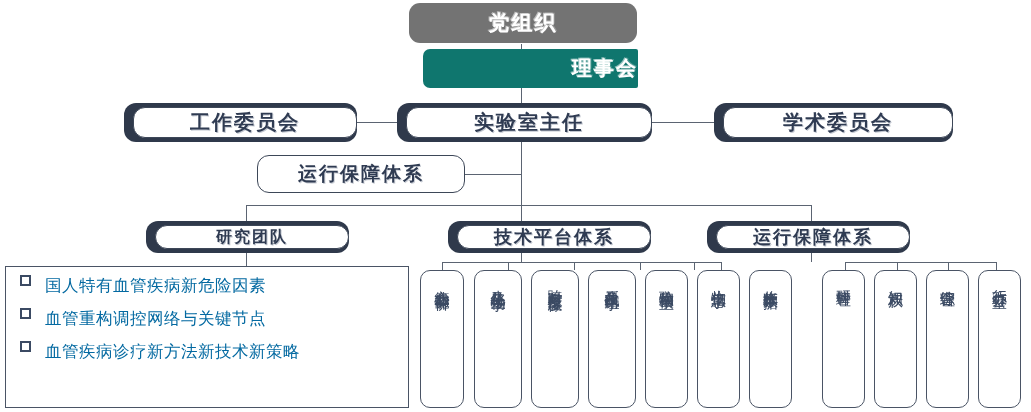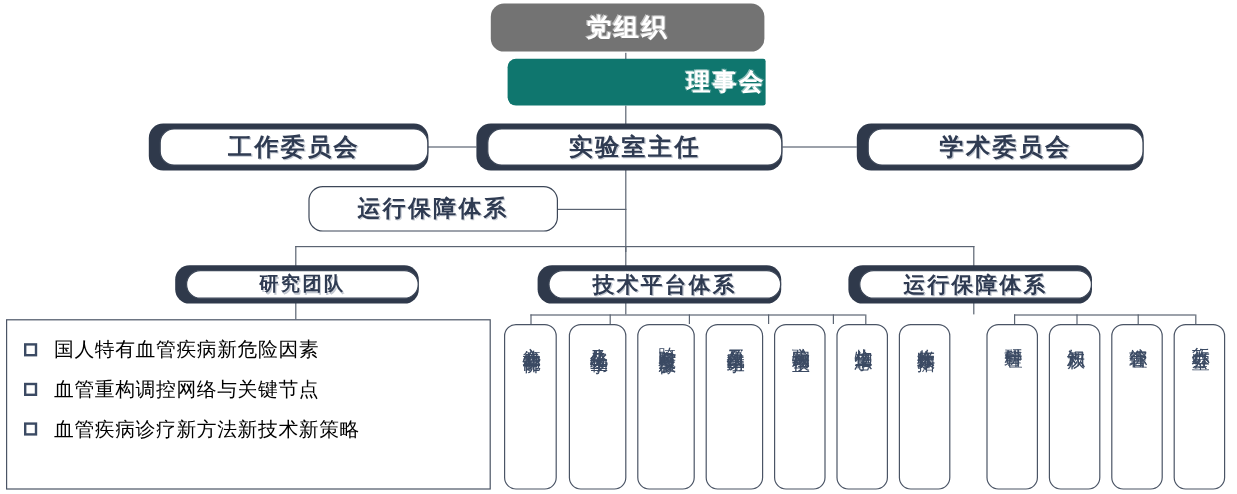--- a/index.html
+++ b/index.html
@@ -94,23 +94,22 @@
   
   .listpanel {
     position: absolute;
     background: #ffffff;
     border: 1.2px solid #4a5465;
     box-sizing: border-box;
     padding: 8px 0 6px 14px;
   }
   .listitem {
     display: flex;
-    align-items: center;
     height: 33px;
-    color: #000000;
+    color: #0369a1;
     font-size: 16.5px;
     letter-spacing: .5px;
   }
   .bullet {
     display: inline-block;
     width: 11px;
     height: 11px;
     border: 2px solid #3b4a63;
     margin-right: 14px;
     flex: none;

